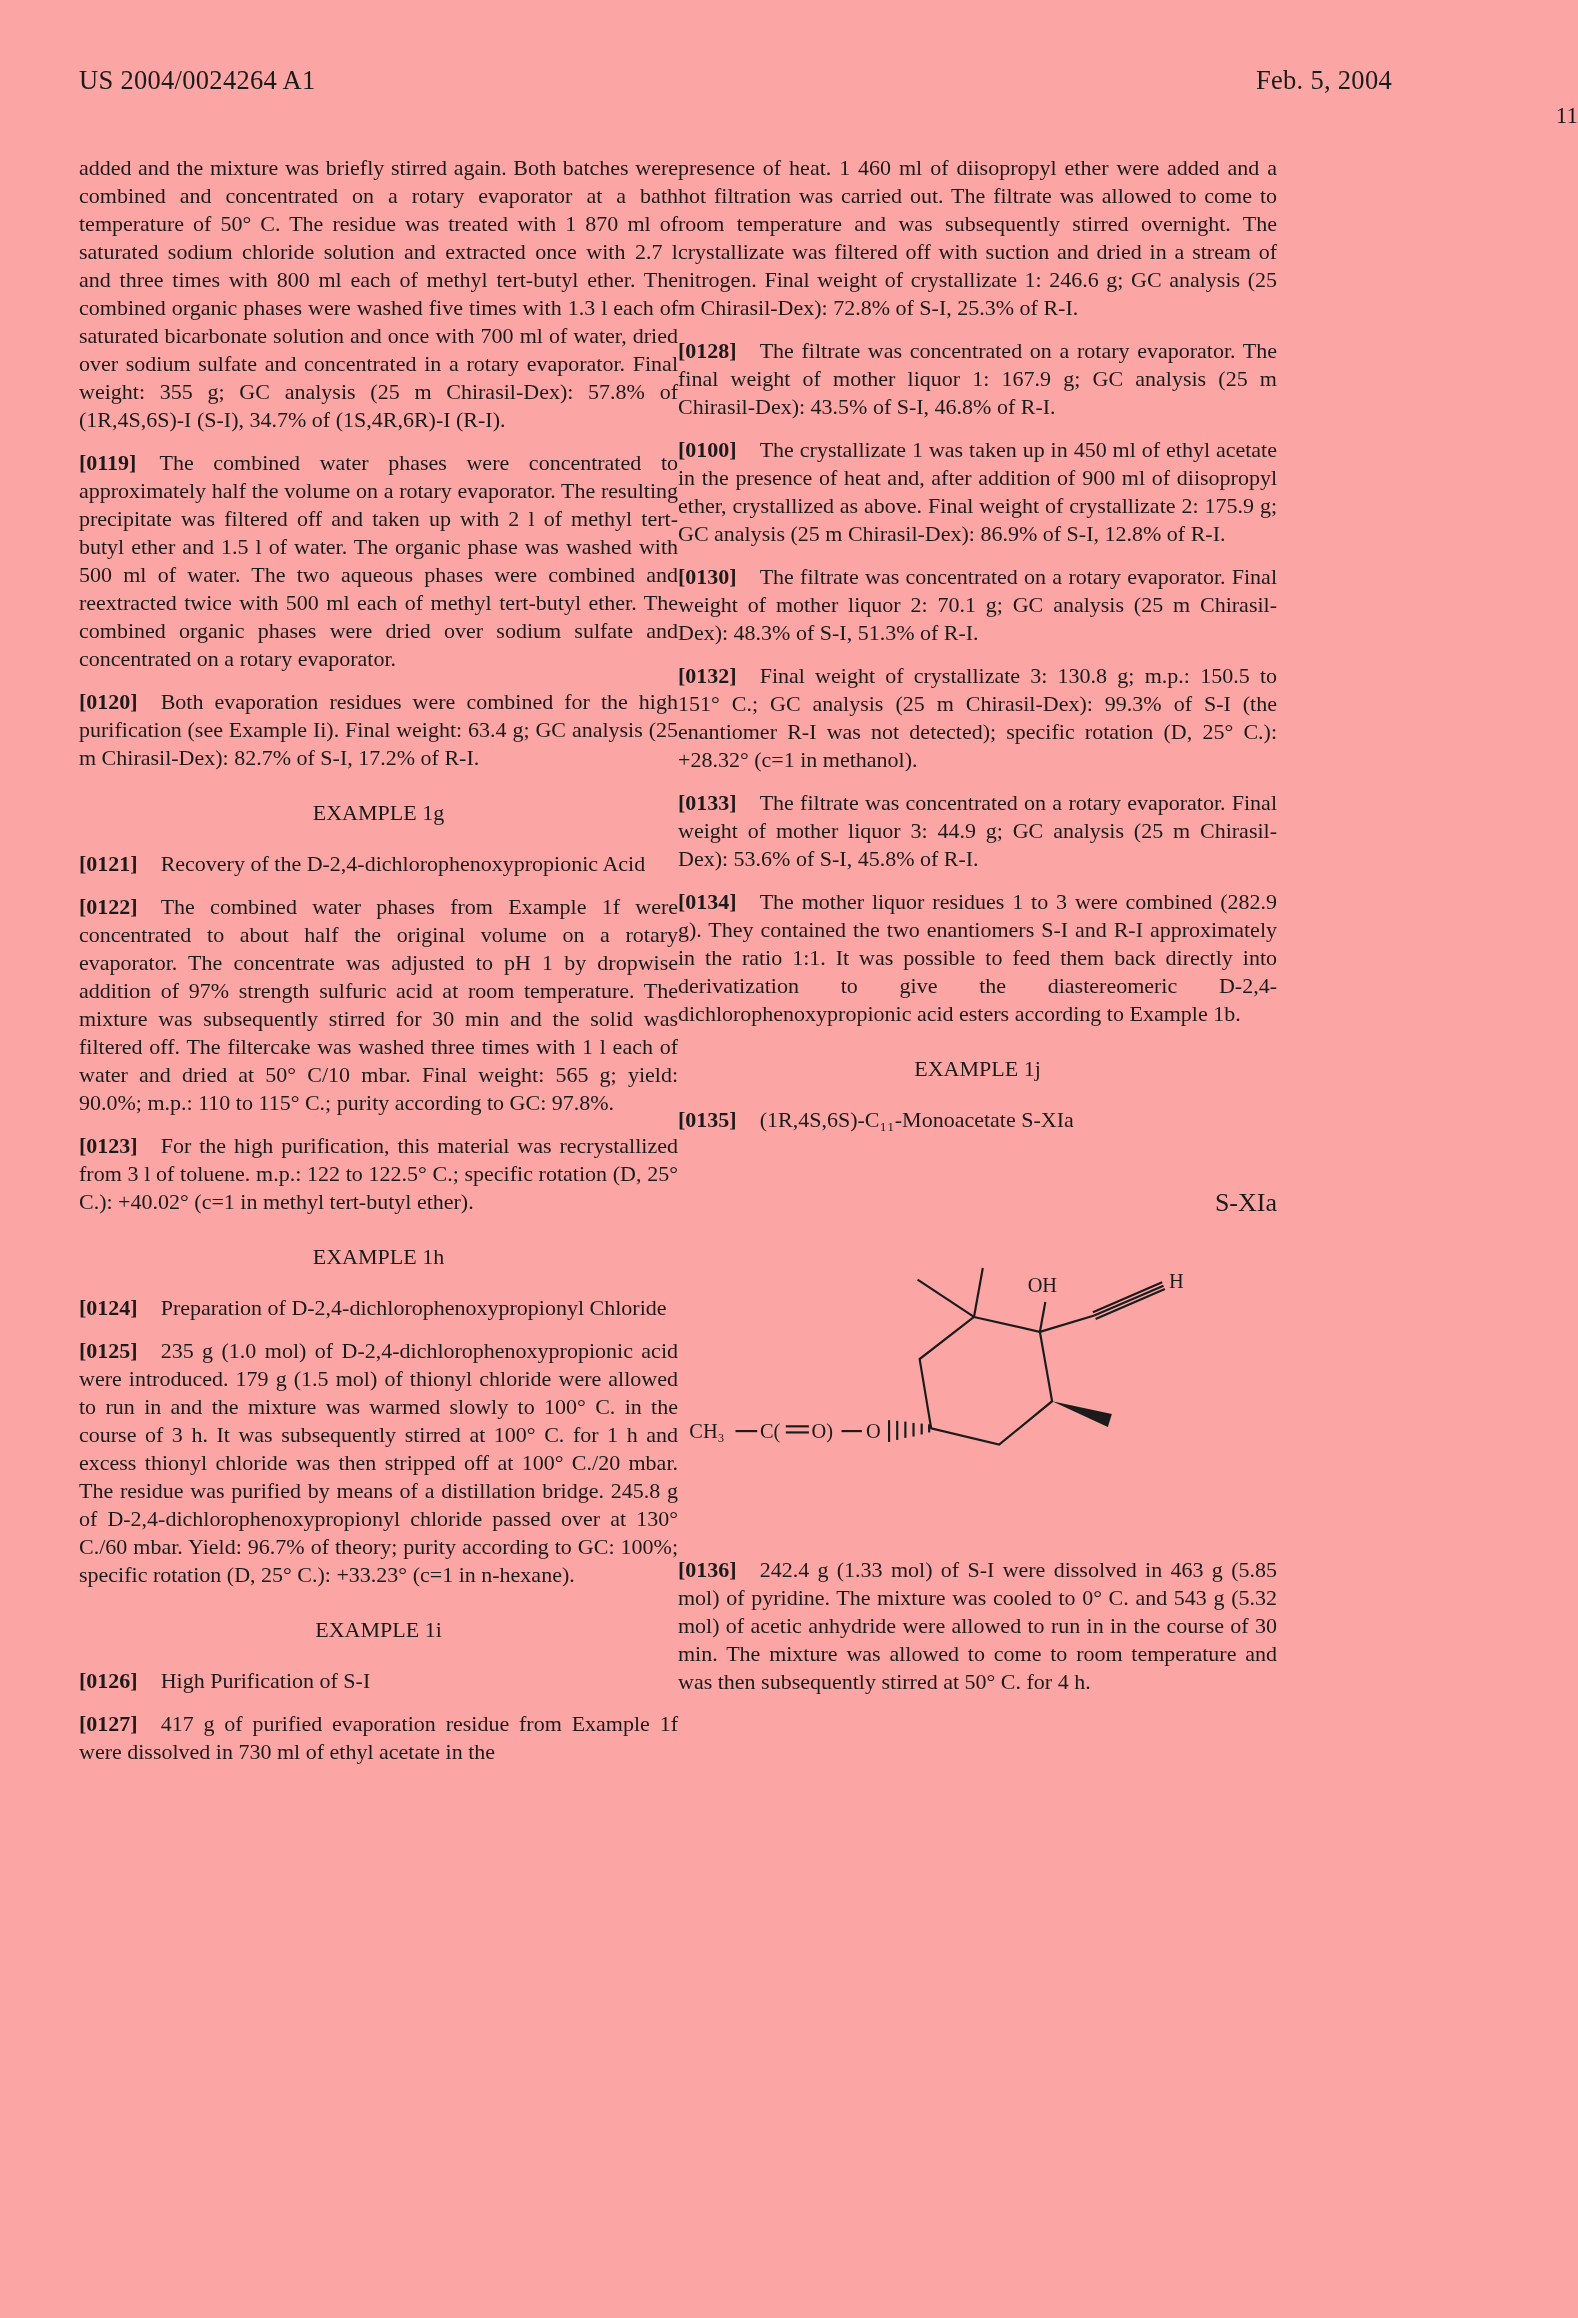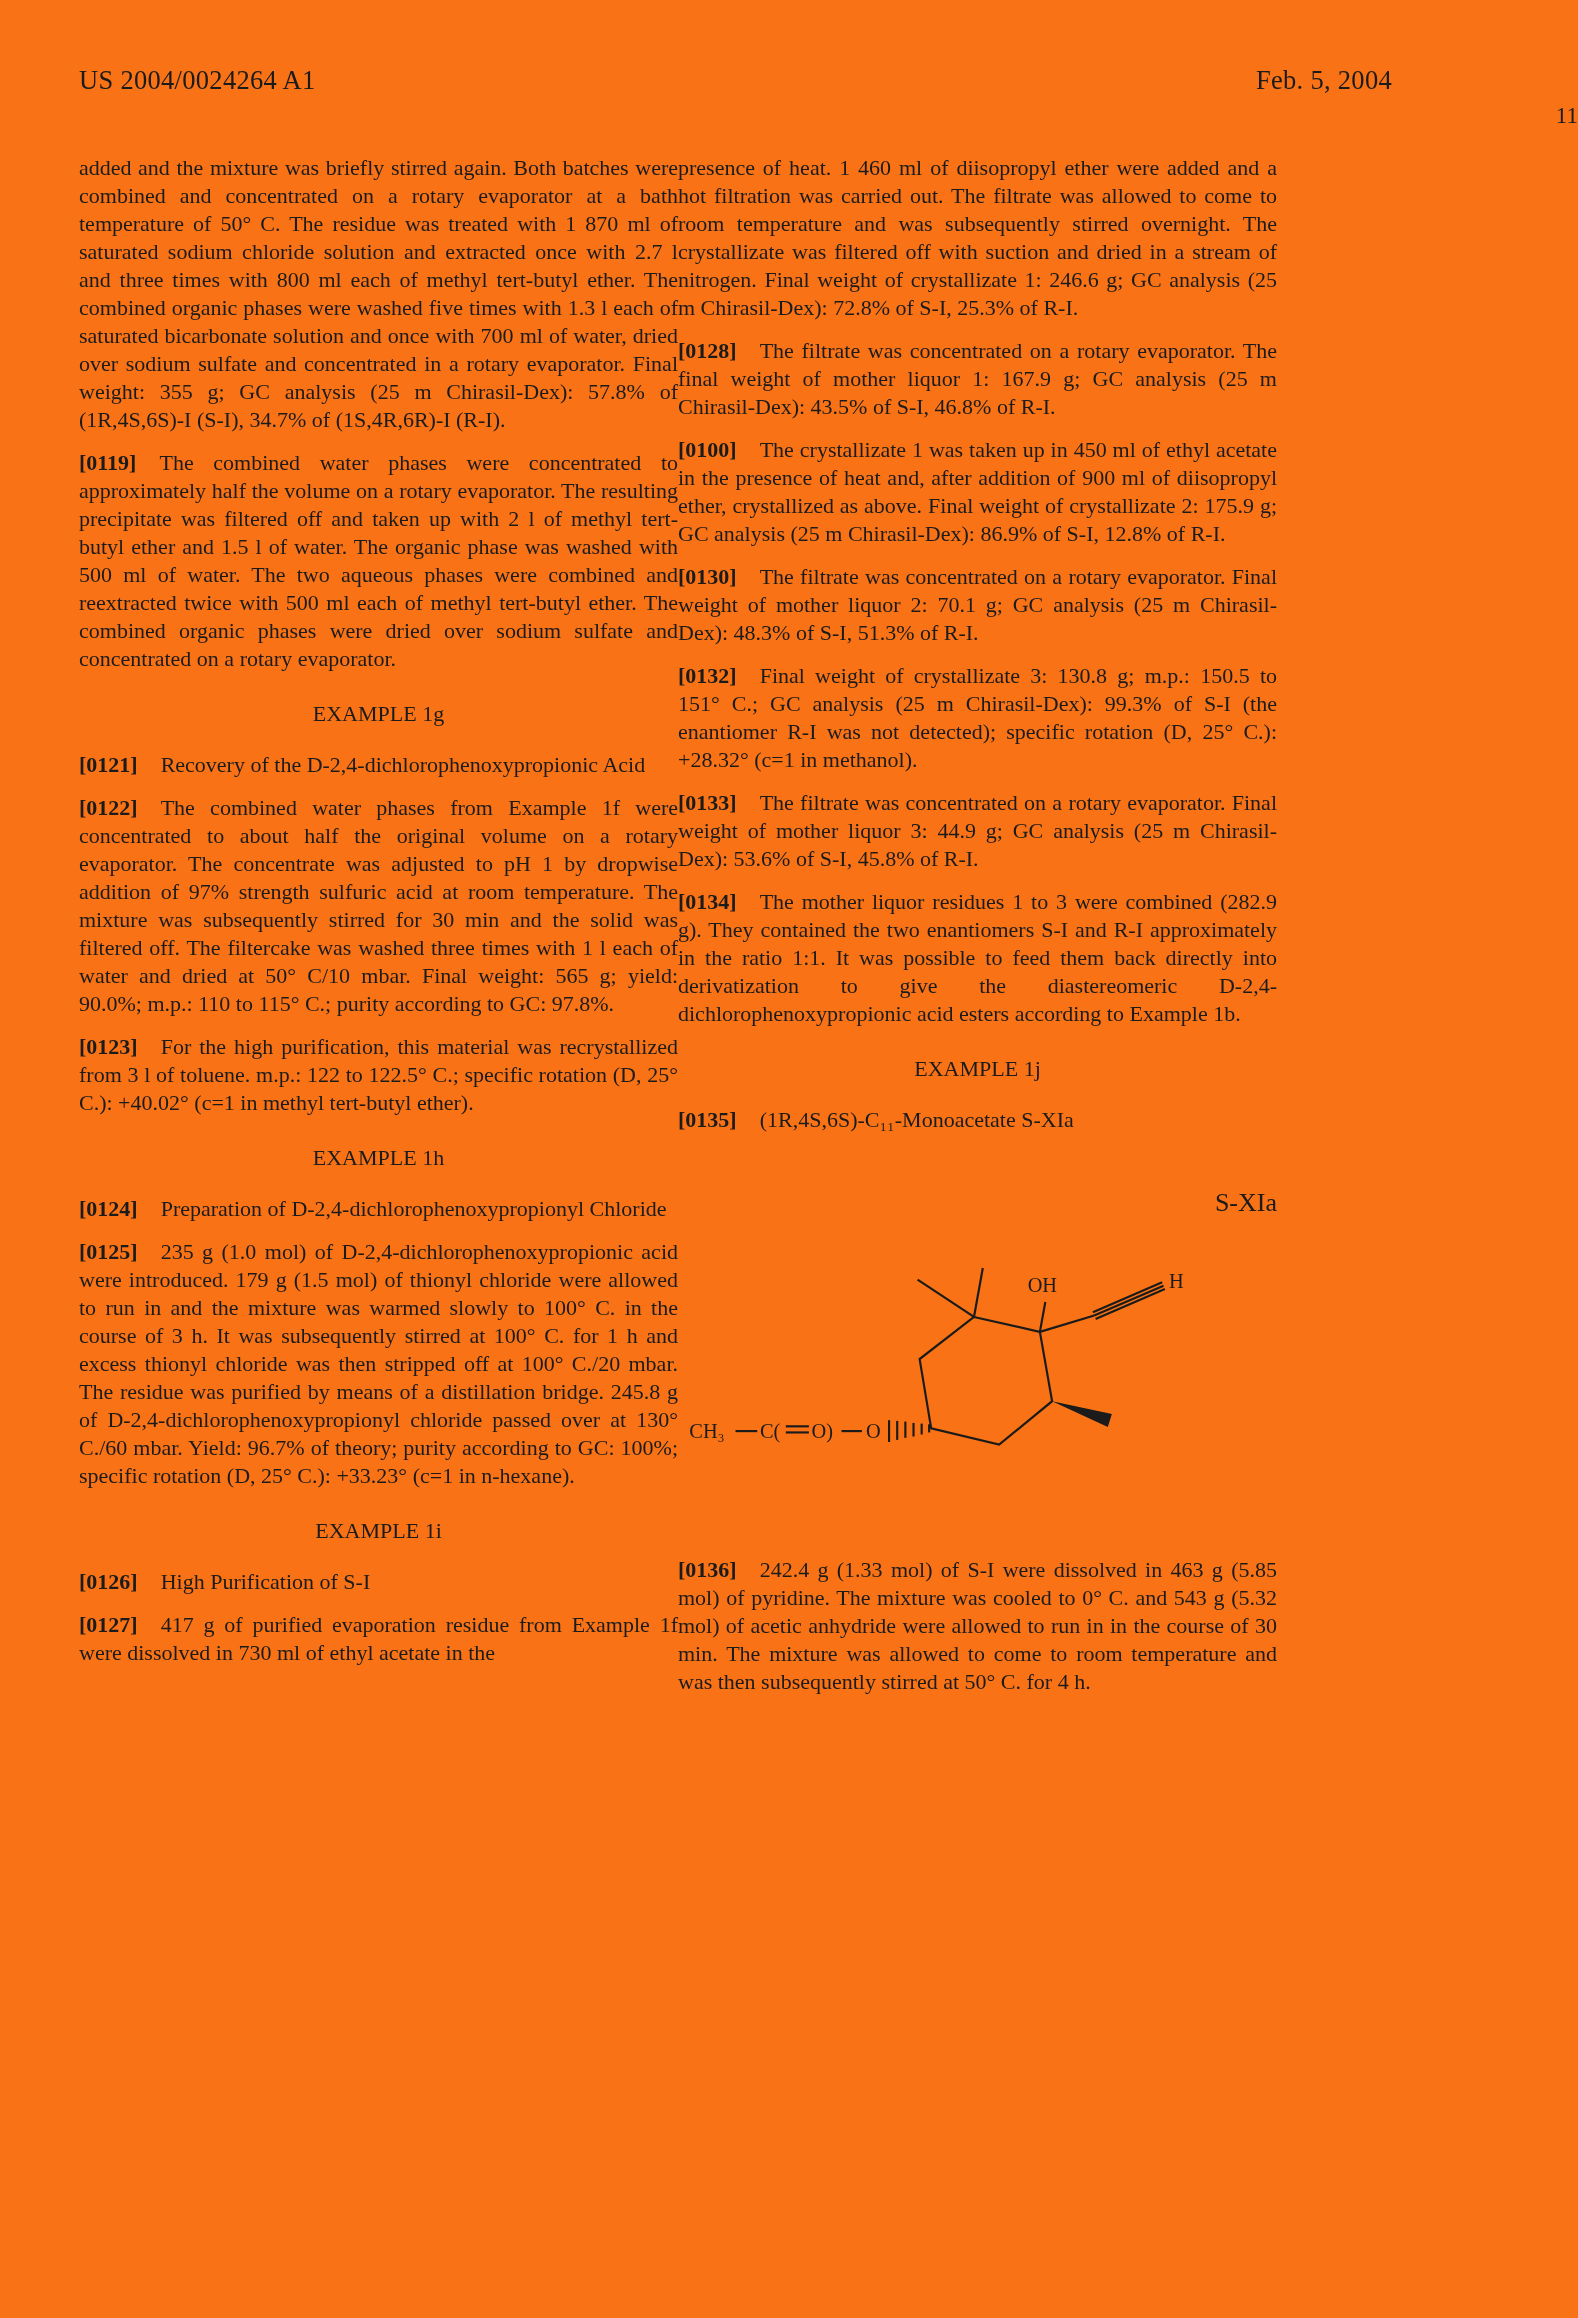--- a/index.html
+++ b/index.html
@@ -2,21 +2,21 @@
 <html style="font-size:11px"><head>
 <meta charset="utf-8">
 <style>
   * { box-sizing: border-box; }
   html, body { margin: 0; padding: 0; }
   body {
     width: 1578px; height: 2319px; position: relative;
     background: #ffffff; color: #1b1b1b;
     font-family: "Liberation Serif", "DejaVu Serif", serif;
   }
-  .page { position: absolute; inset: 0; background: #f97316; }
+  .page { position: absolute; inset: 0; background: #fca5a5; }
   .page-header {
     position: absolute; top: 65px; left: 79px; width: 1313px;
     display: flex; justify-content: space-between;
     font-size: 26.5px; letter-spacing: 0.3px;
   }
   .page-number {
     position: absolute; top: 103px; left: 0; width: 1578px;
     text-align: right; font-size: 23px;
   }
   .columns {
@@ -48,20 +48,21 @@
     <span>Feb. 5, 2004</span>
   </header>
 
   <div class="page-number">11</div>
 
   <main class="columns">
 
     <section class="col">
       <p class="para"><span>added and the mixture was briefly stirred again. Both batches were combined and concentrated on a rotary evaporator at a bath temperature of 50° C. The residue was treated with 1 870 ml of saturated sodium chloride solution and extracted once with 2.7 l and three times with 800 ml each of methyl tert-butyl ether. The combined organic phases were washed five times with 1.3 l each of saturated bicarbonate solution and once with 700 ml of water, dried over sodium sulfate and concentrated in a rotary evaporator. Final weight: 355 g; GC analysis (25 m Chirasil-Dex): 57.8% of (1R,4S,6S)-I (S-I), 34.7% of (1S,4R,6R)-I (R-I).</span></p>
       <p class="para"><span class="tag">[0119]</span><span>The combined water phases were concentrated to approximately half the volume on a rotary evaporator. The resulting precipitate was filtered off and taken up with 2 l of methyl tert-butyl ether and 1.5 l of water. The organic phase was washed with 500 ml of water. The two aqueous phases were combined and reextracted twice with 500 ml each of methyl tert-butyl ether. The combined organic phases were dried over sodium sulfate and concentrated on a rotary evaporator.</span></p>
+      <p class="para"><span class="tag">[0120]</span><span>Both evaporation residues were combined for the high purification (see Example Ii). Final weight: 63.4 g; GC analysis (25 m Chirasil-Dex): 82.7% of S-I, 17.2% of R-I.</span></p>
       <h2 class="heading">EXAMPLE 1g</h2>
       <p class="para"><span class="tag">[0121]</span><span>Recovery of the D-2,4-dichlorophenoxypropionic Acid</span></p>
       <p class="para"><span class="tag">[0122]</span><span>The combined water phases from Example 1f were concentrated to about half the original volume on a rotary evaporator. The concentrate was adjusted to pH 1 by dropwise addition of 97% strength sulfuric acid at room temperature. The mixture was subsequently stirred for 30 min and the solid was filtered off. The filtercake was washed three times with 1 l each of water and dried at 50° C/10 mbar. Final weight: 565 g; yield: 90.0%; m.p.: 110 to 115° C.; purity according to GC: 97.8%.</span></p>
       <p class="para"><span class="tag">[0123]</span><span>For the high purification, this material was recrystallized from 3 l of toluene. m.p.: 122 to 122.5° C.; specific rotation (D, 25° C.): +40.02° (c=1 in methyl tert-butyl ether).</span></p>
       <h2 class="heading">EXAMPLE 1h</h2>
       <p class="para"><span class="tag">[0124]</span><span>Preparation of D-2,4-dichlorophenoxypropionyl Chloride</span></p>
       <p class="para"><span class="tag">[0125]</span><span>235 g (1.0 mol) of D-2,4-dichlorophenoxypropionic acid were introduced. 179 g (1.5 mol) of thionyl chloride were allowed to run in and the mixture was warmed slowly to 100° C. in the course of 3 h. It was subsequently stirred at 100° C. for 1 h and excess thionyl chloride was then stripped off at 100° C./20 mbar. The residue was purified by means of a distillation bridge. 245.8 g of D-2,4-dichlorophenoxypropionyl chloride passed over at 130° C./60 mbar. Yield: 96.7% of theory; purity according to GC: 100%; specific rotation (D, 25° C.): +33.23° (c=1 in n-hexane).</span></p>
       <h2 class="heading">EXAMPLE 1i</h2>
       <p class="para"><span class="tag">[0126]</span><span>High Purification of S-I</span></p>
       <p class="para"><span class="tag">[0127]</span><span>417 g of purified evaporation residue from Example 1f were dissolved in 730 ml of ethyl acetate in the</span></p>

